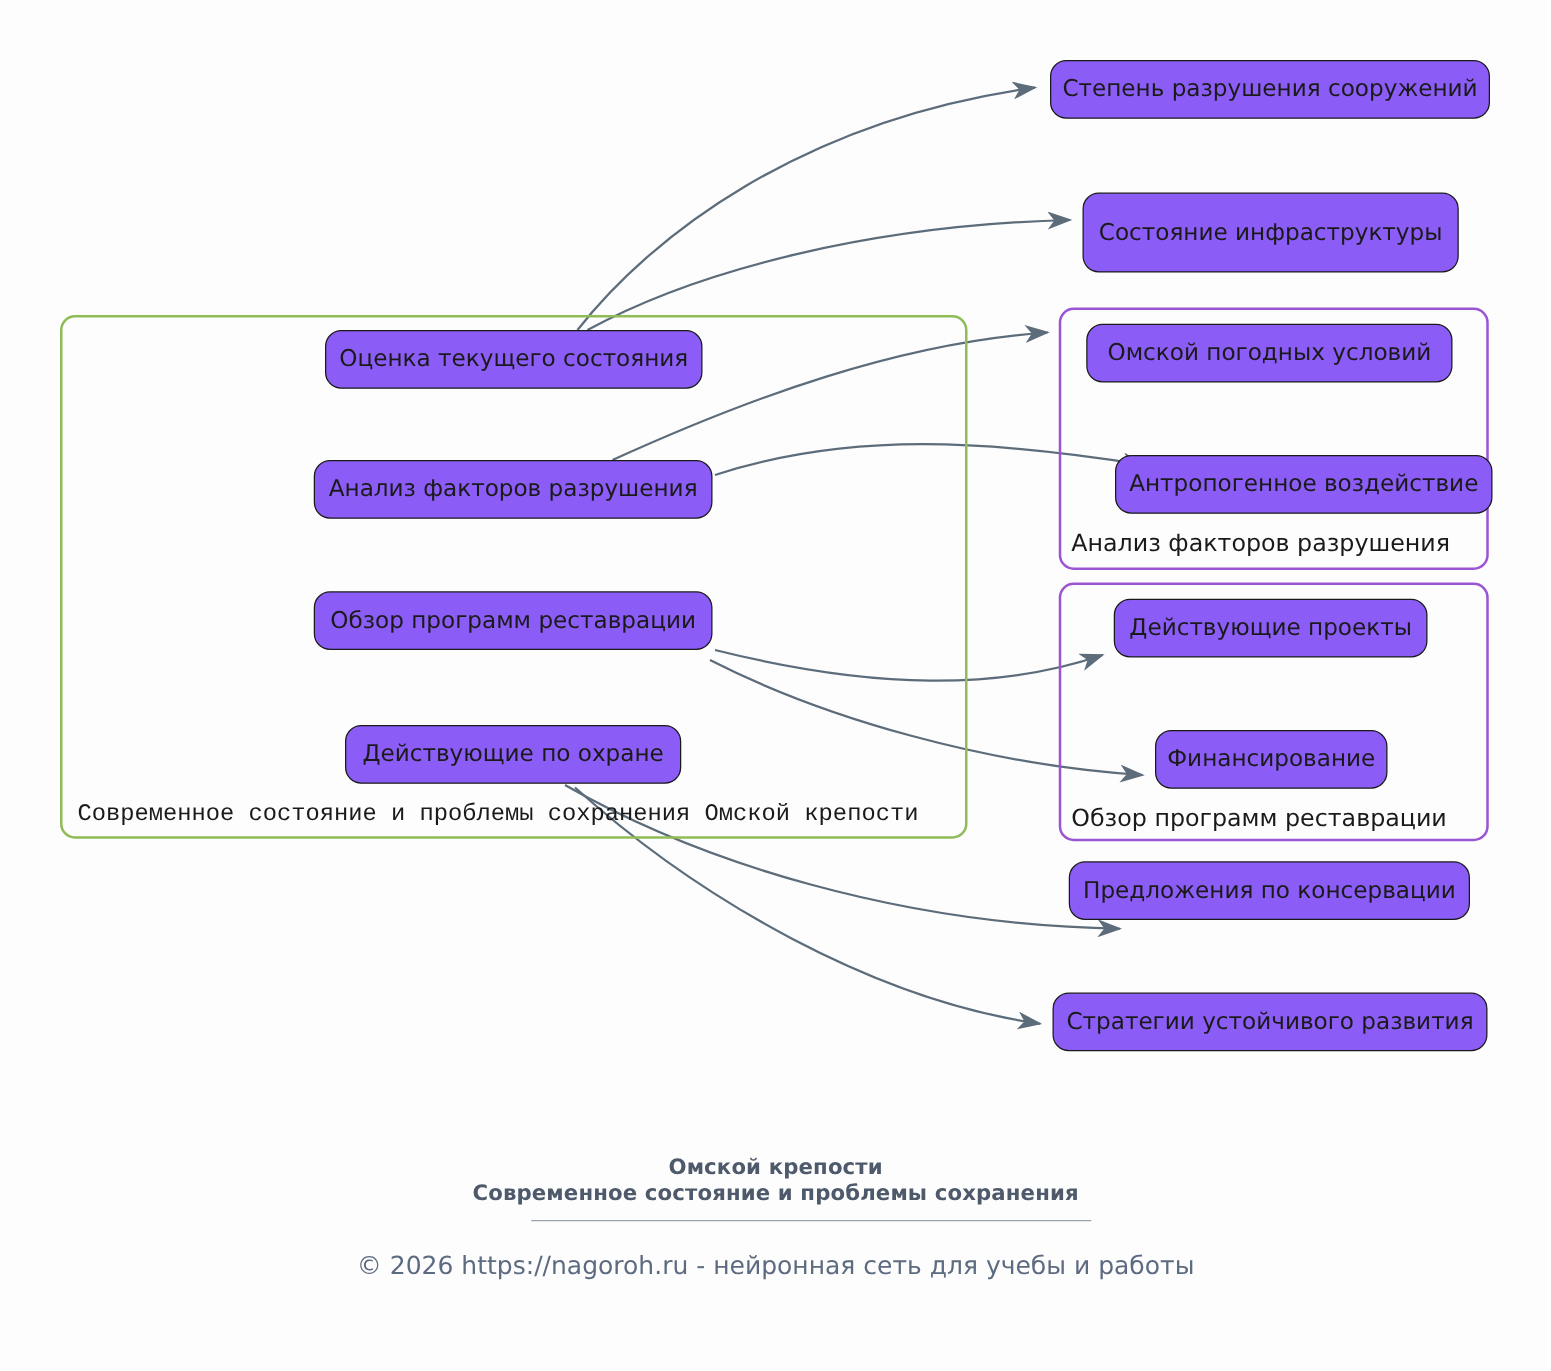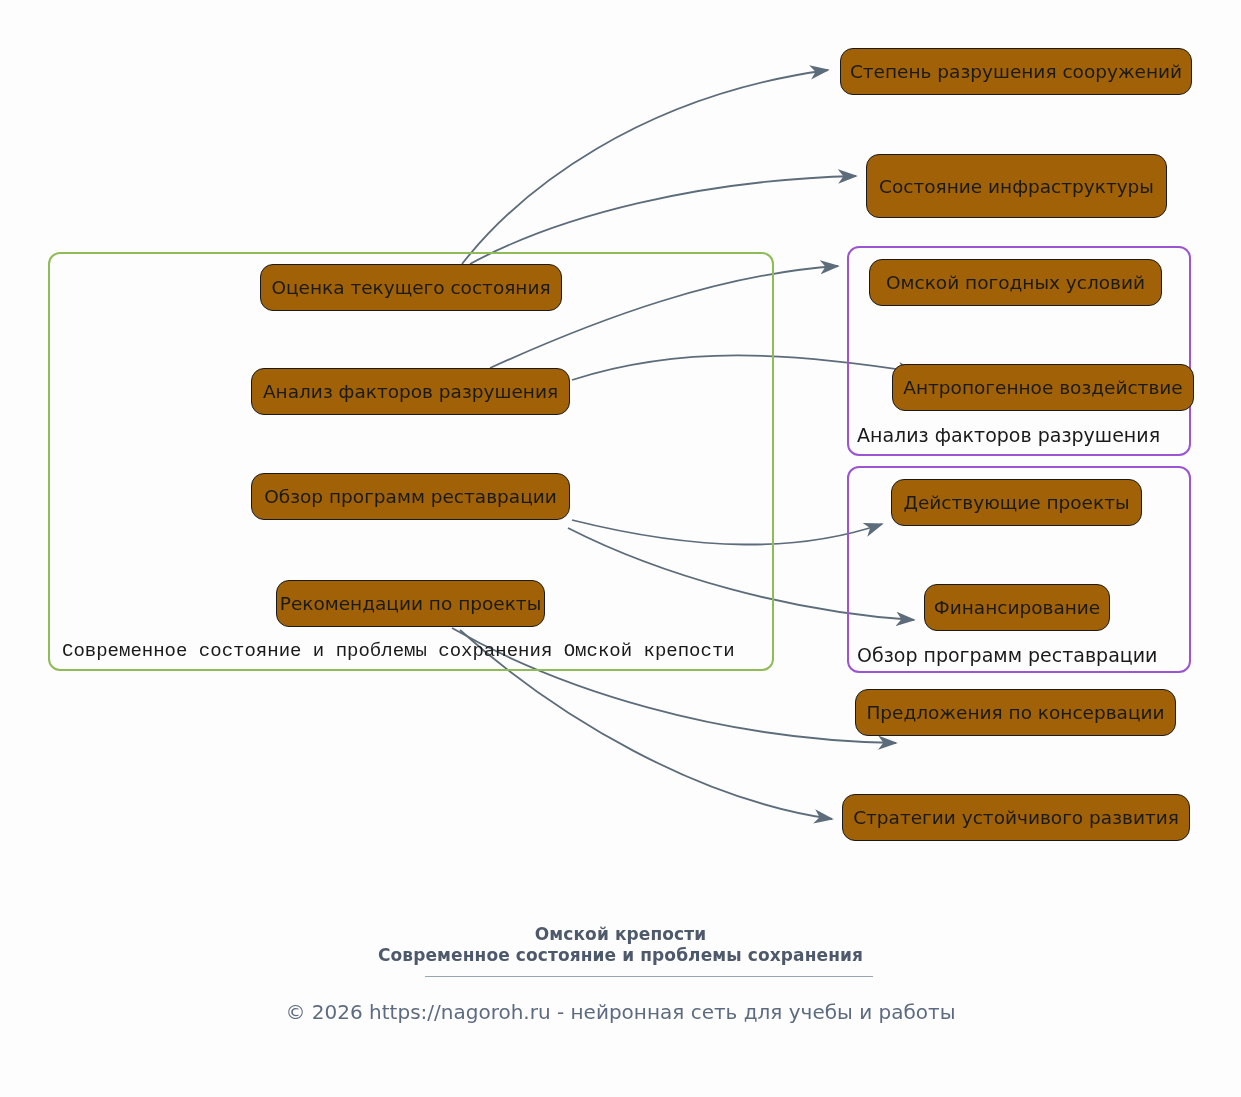--- a/index.html
+++ b/index.html
@@ -43,21 +43,21 @@
     font-size: 19px;
     color: #1a1a1a;
     white-space: nowrap;
     font-family: "DejaVu Sans", "Liberation Sans", sans-serif;
   }
   .node {
     position: absolute;
     box-sizing: border-box;
     border: 1.6px solid #1a1a1a;
     border-radius: 13px;
-    background: #a16207;
+    background: #8b5cf6;
     display: flex;
     align-items: center;
     justify-content: center;
     color: #1a1a1a;
     font-size: 18.5px;
     white-space: nowrap;
     padding: 0 14px;
   }
   .footer {
     position: absolute;
@@ -114,21 +114,21 @@
       <div class="cluster-label" style="left: 62px; top: 640px; font-family: Liberation Mono, monospace;">Современное состояние и проблемы сохранения Омской крепости</div>
       <div class="cluster cluster-purple" style="left: 847px; top: 246px; width: 344px; height: 210px; border-color: rgb(155, 85, 211);"></div>
       <div class="cluster-label" style="left: 857px; top: 424px;">Анализ факторов разрушения</div>
       <div class="cluster cluster-purple" style="left: 847px; top: 466px; width: 344px; height: 207px; border-color: rgb(155, 85, 211);"></div>
       <div class="cluster-label" style="left: 857px; top: 644px;">Обзор программ реставрации</div>
     </div>
   <div id="node-layer">
       <div class="node" style="left: 260px; top: 264px; width: 302px; height: 47px;">Оценка текущего состояния</div>
       <div class="node" style="left: 251px; top: 368px; width: 319px; height: 47px;">Анализ факторов разрушения</div>
       <div class="node" style="left: 251px; top: 473px; width: 319px; height: 47px;">Обзор программ реставрации</div>
-      <div class="node" style="left: 276px; top: 580px; width: 269px; height: 47px;">Рекомендации по проекты</div>
+      <div class="node" style="left: 276px; top: 580px; width: 269px; height: 47px;">Действующие по охране</div>
       <div class="node" style="left: 840px; top: 48px; width: 352px; height: 47px;">Степень разрушения сооружений</div>
       <div class="node" style="left: 866px; top: 154px; width: 301px; height: 64px;">Состояние инфраструктуры</div>
       <div class="node" style="left: 869px; top: 259px; width: 293px; height: 47px;">Омской погодных условий</div>
       <div class="node" style="left: 866px; top: 364px; width: 302px; height: 47px; margin-left: 26px;">Антропогенное воздействие</div>
       <div class="node" style="left: 891px; top: 479px; width: 251px; height: 47px;">Действующие проекты</div>
       <div class="node" style="left: 924px; top: 584px; width: 186px; height: 47px;">Финансирование</div>
       <div class="node" style="left: 855px; top: 689px; width: 321px; height: 47px;">Предложения по консервации</div>
       <div class="node" style="left: 842px; top: 794px; width: 348px; height: 47px;">Стратегии устойчивого развития</div>
     </div>
 

